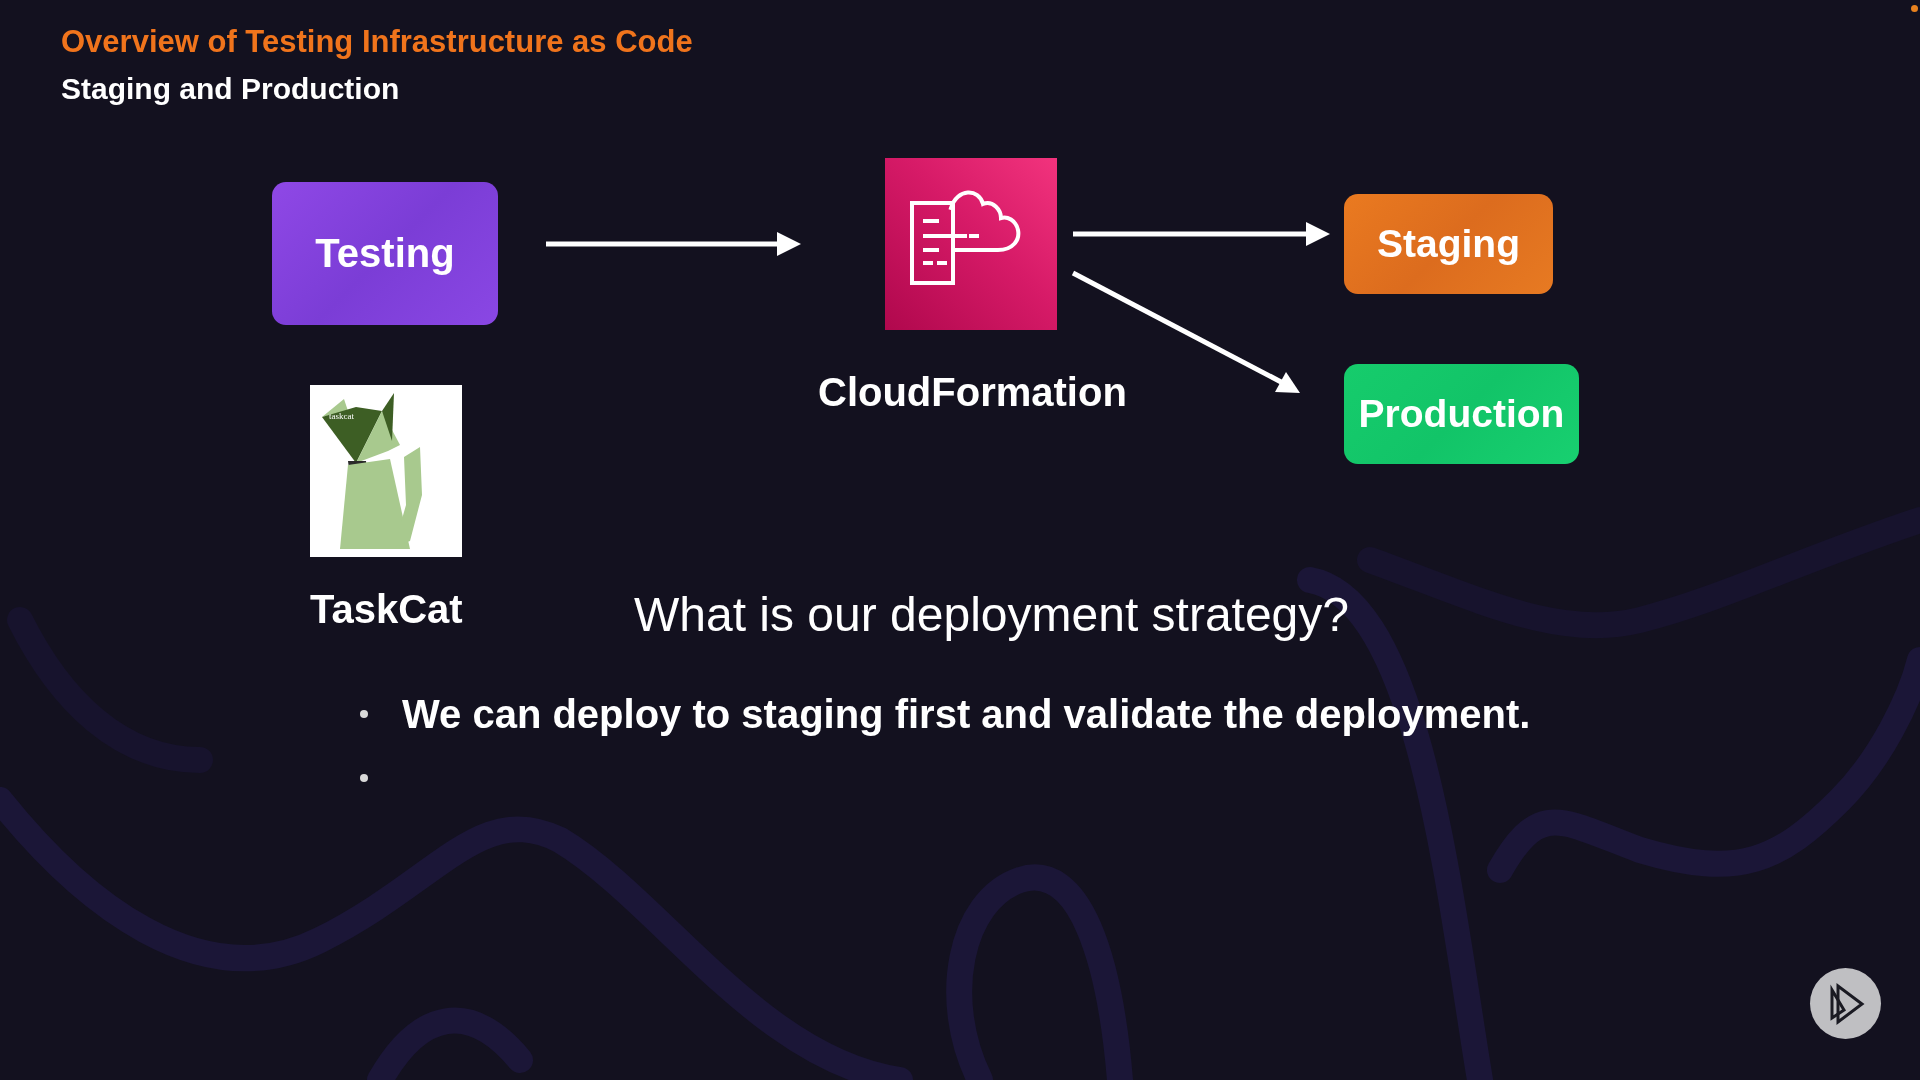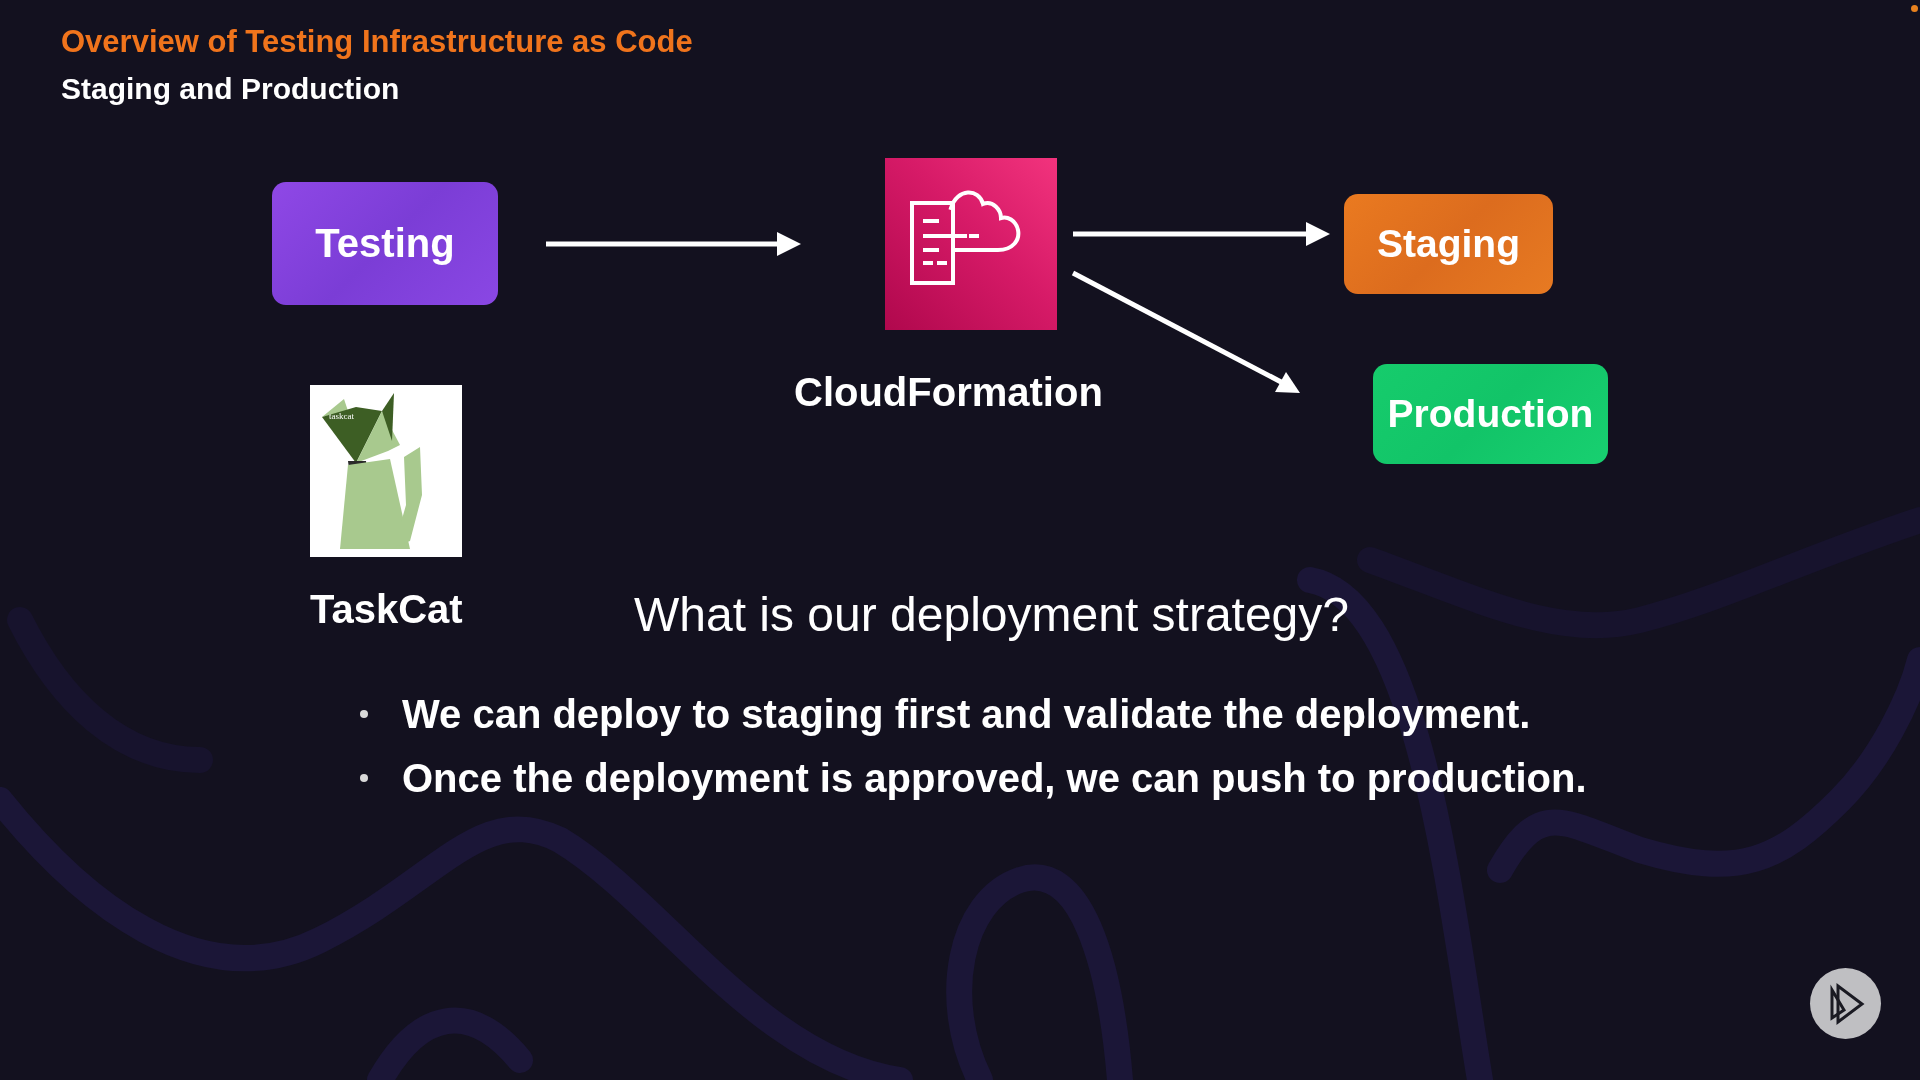--- a/index.html
+++ b/index.html
@@ -16,31 +16,31 @@
     left: 61px; top: 24px; font-size: 31px; font-weight: 700; color: #f0741c;
     letter-spacing: 0px;
   }
   .title {
     left: 61px; top: 72px; font-size: 30px; font-weight: 700; color: #ffffff;
   }
   .box {
     border-radius: 14px; display: flex; align-items: center; justify-content: center;
     font-weight: 700; color: #fff; font-size: 40px;
   }
-  .box-testing { left: 272px; top: 182px; width: 226px; height: 123px;
+  .box-testing { left: 272px; top: 182px; width: 226px; height: 143px;
     background: linear-gradient(135deg, #8f48e6 0%, #7b3dd6 50%, #8a47e4 100%); }
   .box-staging { left: 1344px; top: 194px; width: 209px; height: 100px;
     background: linear-gradient(135deg, #ea7a20 0%, #dc6c1e 50%, #e77a22 100%); font-size: 39px; }
   .box-production { left: 1344px; top: 364px; width: 235px; height: 100px;
-    background: linear-gradient(135deg, #16cc6c 0%, #12c468 50%, #18d070 100%); font-size: 39px; margin-left: 29px; }
+    background: linear-gradient(135deg, #16cc6c 0%, #12c468 50%, #18d070 100%); font-size: 39px; }
   .cf-icon {
     left: 885px; top: 158px; width: 172px; height: 172px;
     background: linear-gradient(45deg, #b0084d 0%, #d61a67 55%, #f2337d 100%);
   }
-  .cf-label { left: 794px; top: 370px; font-size: 40px; font-weight: 700; }
+  .cf-label { left: 818px; top: 370px; font-size: 40px; font-weight: 700; }
   .taskcat-logo {
     left: 310px; top: 385px; width: 152px; height: 172px; background: #ffffff;
   }
   .taskcat-label { left: 310px; top: 587px; font-size: 40px; font-weight: 700; }
   .question { left: 634px; top: 587px; font-size: 48px; font-weight: 400; }
   .bullets { left: 343px; top: 670px; margin: 12px; padding: 0; list-style: none; }
   .bullets li { display: flex; align-items: center; height: 64px; font-size: 40px; font-weight: 700; }
   .bullet-dot { width: 8px; height: 8px; border-radius: 50%; background: #d9d9d9; margin-right: 34px; margin-left: 5px; }
   .arrows { position: absolute; left: 0; top: 0; width: 1920px; height: 1080px; z-index: 1; pointer-events: none; }
   .logo-btn {
@@ -123,21 +123,20 @@
 
 <div class="abs question">What is our deployment strategy?</div>
 
 <ul class="abs bullets">
   <li>
     <span class="bullet-dot"></span>
     <span>We can deploy to staging first and validate the deployment.</span>
   </li>
   <li>
     <span class="bullet-dot"></span>
-    <span>Once the deployment is approved, we can push to production.</span>
   </li>
 </ul>
 
 <div class="abs logo-btn">
   <svg width="44" height="44" viewBox="0 0 44 44" fill="none" stroke="#1a1a22" stroke-width="3">
     <polygon points="8,8 8,36 20,28"></polygon>
     <polygon points="14,4 14,40 38,22"></polygon>
   </svg>
 </div>
 

